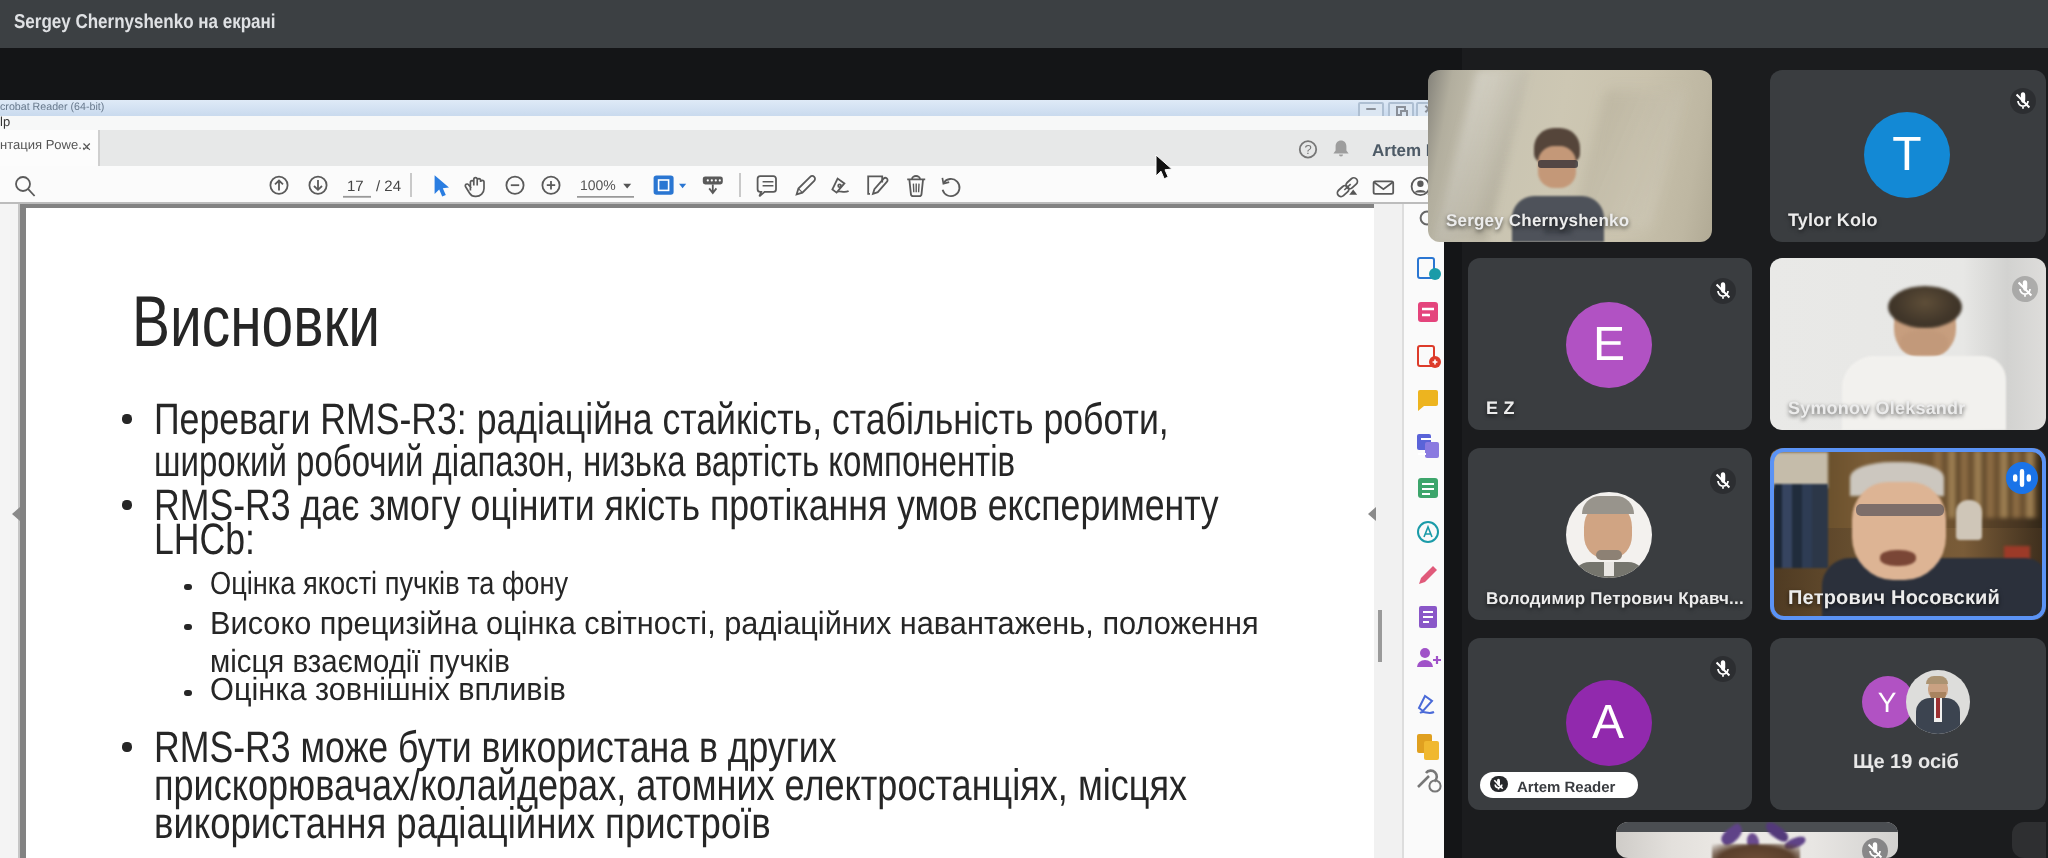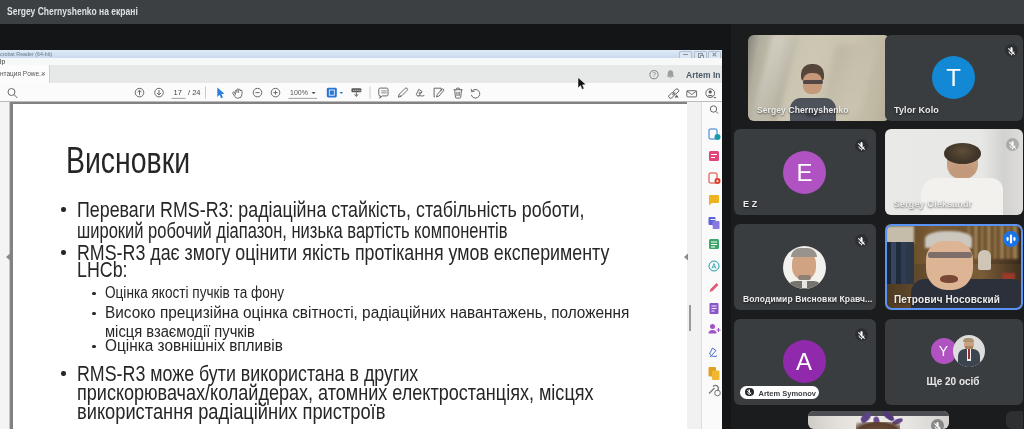--- a/index.html
+++ b/index.html
@@ -200,21 +200,21 @@
 <div class="blt" style="left:61px;top:250.3px;width:4.5px;height:4.5px;"></div>
 <div class="blt" style="left:61px;top:371.3px;width:4.5px;height:4.5px;"></div>
 <div class="blt" style="left:92px;top:291.8px;width:3.5px;height:3.5px;"></div>
 <div class="blt" style="left:92px;top:311.8px;width:3.5px;height:3.5px;"></div>
 <div class="blt" style="left:92px;top:344.8px;width:3.5px;height:3.5px;"></div>
 
 <div class="abs" id="topbar">
     <span>Sergey Chernyshenko на екрані</span>
   </div>
 
-<div class="tile" style="left:748px;top:35px;background:linear-gradient(100deg,#84827a 0%,#b2ae9e 8%,#c8c3b1 22%,#cdc7b3 45%,#c9c2ad 70%,#beb7a2 90%,#b1aa95 100%);text-align:right;">
+<div class="tile" style="left:714px;top:35px;background:linear-gradient(100deg,#84827a 0%,#b2ae9e 8%,#c8c3b1 22%,#cdc7b3 45%,#c9c2ad 70%,#beb7a2 90%,#b1aa95 100%);text-align:right;">
   <div class="abs" style="left:14px;top:0;width:26px;height:86px;background:linear-gradient(100deg,rgba(255,255,255,.3),rgba(95,90,75,.22));transform:skewX(-14deg);filter:blur(2px);"></div>
   <div class="abs" style="left:80px;top:10px;width:40px;height:70px;background:linear-gradient(100deg,rgba(120,112,92,.16),rgba(255,255,255,.12));transform:skewX(-14deg);filter:blur(3px);"></div>
   <div class="abs" style="left:53px;top:29px;width:23px;height:17px;background:#55453a;border-radius:10px 10px 4px 4px;filter:blur(.4px);"></div>
   <div class="abs" style="left:55px;top:38px;width:19px;height:21px;background:#c49878;border-radius:8px;filter:blur(.4px);"></div>
   <div class="abs" style="left:54.5px;top:44.5px;width:20px;height:4px;background:rgba(35,35,45,.7);border-radius:1.5px;filter:blur(.3px);"></div>
   <div class="abs" style="left:42px;top:63px;width:46px;height:23px;background:#4e525a;border-radius:11px 11px 0 0;filter:blur(.5px);"></div>
   <div class="abs" style="left:58px;top:74px;width:14px;height:8px;background:#3e4249;filter:blur(1px);"></div>
   <div class="name" style="font-size:8.5px;">Sergey Chernyshenko</div>
 </div>
 
@@ -247,39 +247,39 @@
   <div class="abs" style="left:59px;top:14px;width:37px;height:21px;background:radial-gradient(ellipse at 50% 40%,#5e4e38 0%,#42372a 55%,#352c22 100%);border-radius:50%;filter:blur(.7px);"></div>
   <div class="abs" style="left:65px;top:36px;width:24px;height:13px;background:#c2997a;border-radius:45%;filter:blur(.8px);"></div>
   <div class="abs" style="left:36px;top:49px;width:82px;height:37px;background:#f2f1ee;border-radius:16px 12px 0 0;filter:blur(.4px);"></div>
   <div class="mic" style="left:121px;top:9px;background:rgba(90,90,90,.35);"><svg width="13" height="13" viewBox="0 0 15 15">
         <g stroke="#fff" stroke-width="1" fill="none">
           <path d="M6.2 4.2 a1.3 1.8 0 0 1 2.6 0 v2.4 a1.3 1.8 0 0 1 -2.2 1.4" fill="#fff" stroke="none"></path>
           <path d="M4.6 7.5 a2.9 2.9 0 0 0 5.8 0 M7.5 10.4 v1.6"></path>
           <path d="M3.8 3.8 L11.2 11.2" stroke-width="1.2"></path>
         </g>
       </svg></div>
-  <div class="name">Sergey Oleksandr</div>
+  <div class="name">Symonov Oleksandr</div>
 </div>
 
 <div class="tile" style="left:734px;top:224px;">
   <div class="abs" style="left:48.5px;top:21.5px;width:43px;height:43px;border-radius:50%;background:#f3f1ee;overflow:hidden;">
     <div class="abs" style="left:9.5px;top:5px;width:24px;height:28px;background:#d0a483;border-radius:45% 45% 40% 40%;"></div>
     <div class="abs" style="left:8.5px;top:2.5px;width:26px;height:9px;background:#98948c;border-radius:10px 10px 0 0;"></div>
     <div class="abs" style="left:15px;top:29.5px;width:13px;height:4.5px;background:#8d8174;border-radius:2.5px;"></div>
     <div class="abs" style="left:3px;top:35px;width:37px;height:9px;background:#75756d;border-radius:9px 9px 0 0;"></div>
     <div class="abs" style="left:19px;top:35px;width:5px;height:7px;background:#e8e6e2;"></div>
   </div>
   <div class="mic" style="left:121px;top:9.5px;"><svg width="13" height="13" viewBox="0 0 15 15">
         <g stroke="#fff" stroke-width="1" fill="none">
           <path d="M6.2 4.2 a1.3 1.8 0 0 1 2.6 0 v2.4 a1.3 1.8 0 0 1 -2.2 1.4" fill="#fff" stroke="none"></path>
           <path d="M4.6 7.5 a2.9 2.9 0 0 0 5.8 0 M7.5 10.4 v1.6"></path>
           <path d="M3.8 3.8 L11.2 11.2" stroke-width="1.2"></path>
         </g>
       </svg></div>
-  <div class="name" style="font-size:8.5px;">Володимир Висновки Кравч...</div>
+  <div class="name" style="font-size:8.5px;">Володимир Петрович Кравч...</div>
 </div>
 
 <div class="tile" style="left:885px;top:224px;width:138px;background:#6e4f30;">
   <div class="abs" style="left:0;top:0;width:138px;height:45px;background:linear-gradient(90deg,#55401f 0%,#7a5c36 35%,#6e5230 65%,#443320 92%,#2e2416 100%);filter:blur(.5px);"></div>
   <div class="abs" style="left:0;top:40px;width:138px;height:46px;background:linear-gradient(90deg,#4e3a22 0%,#6e5433 40%,#7a5c38 70%,#3c2d1c 100%);"></div>
   <div class="abs" style="left:1px;top:2px;width:28px;height:18px;background:#c5bcaa;filter:blur(.8px);"></div>
   <div class="abs" style="left:2px;top:18px;width:27px;height:42px;background:#2c3748;box-shadow:inset 4px 0 0 #1c2736, inset 9px 0 0 #364460, inset 14px 0 0 #202c3c, inset 19px 0 0 #2e3c54;filter:blur(.4px);"></div>
   <div class="abs" style="left:82px;top:1px;width:52px;height:34px;background:repeating-linear-gradient(90deg,#8a6a42 0 4px,#6a5030 4px 7px,#9a7c50 7px 11px,#5a4428 11px 13px);filter:blur(1.1px);"></div>
   <div class="abs" style="left:93px;top:26px;width:13px;height:20px;background:#cfc6b8;border-radius:6px 6px 2px 2px;filter:blur(.6px);"></div>
   <div class="abs" style="left:117px;top:49px;width:13px;height:11px;background:#9c3a28;filter:blur(.8px);"></div>
@@ -309,35 +309,35 @@
       </svg></div>
   <div class="abs" style="left:6px;top:67px;width:79px;height:13px;background:#fff;border-radius:7px;">
     <div class="abs" style="left:5px;top:2.2px;width:8.5px;height:8.5px;border-radius:50%;background:#26282b;"></div>
     <svg class="abs" style="left:5px;top:2.2px;" width="8.5" height="8.5" viewBox="0 0 15 15">
         <g stroke="#fff" stroke-width="1.4" fill="none">
           <path d="M6.2 4.2 a1.3 1.8 0 0 1 2.6 0 v2.4 a1.3 1.8 0 0 1 -2.2 1.4" fill="#fff" stroke="none"></path>
           <path d="M4.6 7.5 a2.9 2.9 0 0 0 5.8 0 M7.5 10.4 v1.6"></path>
           <path d="M3.8 3.8 L11.2 11.2"></path>
         </g>
       </svg>
-    <div class="abs" style="left:18.5px;top:3px;font-size:7.5px;font-weight:700;color:#3a3c40;white-space:nowrap;">Artem Symonov</div>
+    <div class="abs" style="left:18.5px;top:3px;font-size:7.5px;font-weight:700;color:#3a3c40;white-space:nowrap;">Artem Reader</div>
   </div>
 </div>
 
 <div class="tile" style="left:885px;top:318.5px;width:138px;">
   <div class="avat" style="left:45.5px;top:19.5px;width:26px;height:26px;background:#b152c3;font-size:14px;">Y</div>
   <div class="abs" style="left:67.5px;top:16.5px;width:32px;height:32px;border-radius:50%;background:#dddddb;overflow:hidden;">
     <div class="abs" style="left:11px;top:4px;width:10px;height:11px;background:#c9a182;border-radius:5px;"></div>
     <div class="abs" style="left:10.5px;top:2.5px;width:11px;height:4px;background:#ab9372;border-radius:4px 4px 0 0;"></div>
     <div class="abs" style="left:12px;top:11px;width:8px;height:4.5px;background:#a8835f;border-radius:0 0 4px 4px;"></div>
     <div class="abs" style="left:5px;top:14px;width:22px;height:18px;background:#3c4450;border-radius:7px 7px 0 0;"></div>
     <div class="abs" style="left:14px;top:14px;width:4px;height:12px;background:#f0f0ee;"></div>
     <div class="abs" style="left:15px;top:14px;width:2.5px;height:10px;background:#9c3030;"></div>
   </div>
-  <div class="abs" style="left:28px;top:57px;width:80px;text-align:center;font-size:10px;color:#e8e8e8;font-weight:700;">Ще 20 осіб</div>
+  <div class="abs" style="left:28px;top:57px;width:80px;text-align:center;font-size:10px;color:#e8e8e8;font-weight:700;">Ще 19 осіб</div>
 </div>
 
 <div class="tile" style="left:808px;top:411px;width:141px;height:18px;background:linear-gradient(90deg,#cfccc8 0%,#e3e0dc 20%,#eeebe7 45%,#e8e6e3 70%,#d2d1cf 100%);">
   <div class="abs" style="left:0;top:0;width:141px;height:5px;background:#4b4e52;"></div>
   <div class="abs" style="left:52px;top:3px;width:12px;height:7px;background:#5f4388;border-radius:50% 20% 60% 30%;transform:rotate(-35deg);filter:blur(.4px);"></div>
   <div class="abs" style="left:74px;top:2px;width:13px;height:6px;background:#53397a;border-radius:30% 60% 30% 60%;transform:rotate(30deg);filter:blur(.4px);"></div>
   <div class="abs" style="left:64px;top:7px;width:9px;height:6px;background:#6a4a8e;border-radius:50%;transform:rotate(80deg);filter:blur(.5px);"></div>
   <div class="abs" style="left:84px;top:8px;width:11px;height:5px;background:#5f4388;border-radius:60% 30% 60% 30%;transform:rotate(-15deg);filter:blur(.5px);"></div>
   <div class="abs" style="left:48px;top:11px;width:44px;height:10px;background:radial-gradient(ellipse at 50% 80%,#6e4f38 0%,#5a3f2c 60%,rgba(90,63,44,0) 100%);filter:blur(.6px);"></div>
   <div class="mic" style="left:123px;top:8px;background:rgba(70,70,72,.55);"><svg width="13" height="13" viewBox="0 0 15 15">

